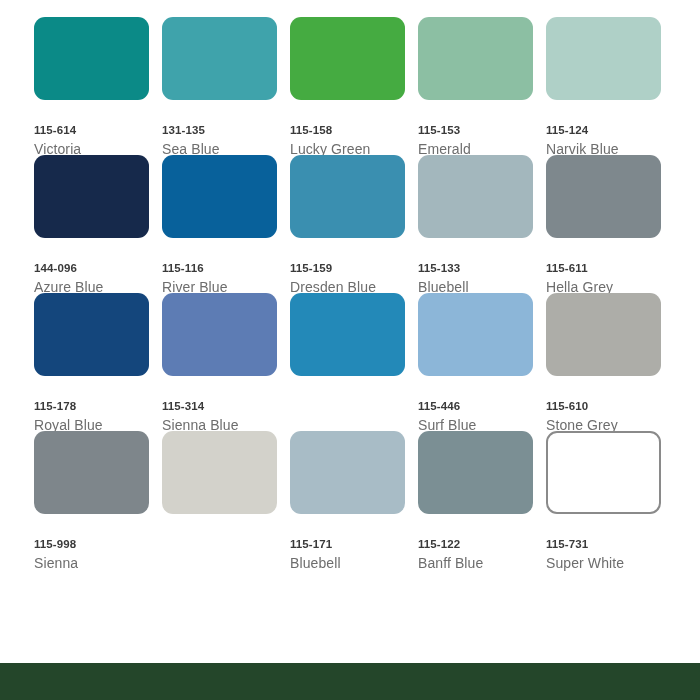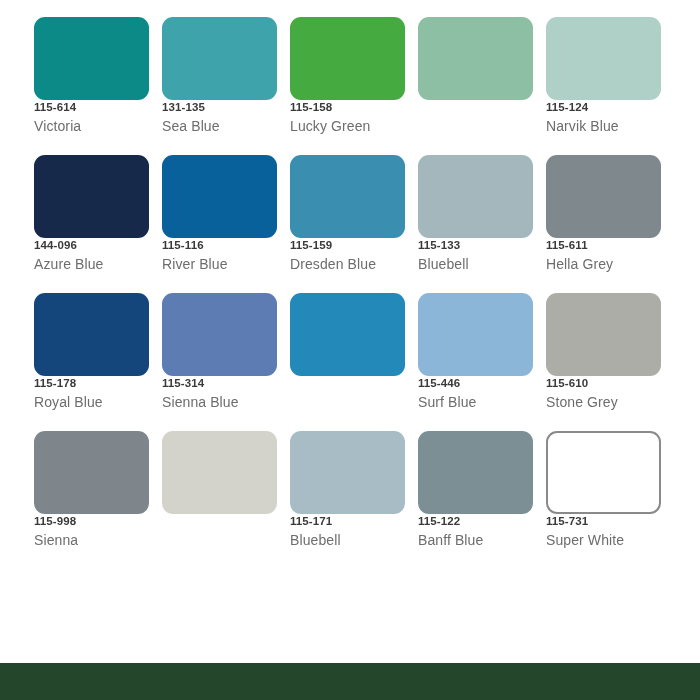--- a/index.html
+++ b/index.html
@@ -51,21 +51,21 @@
     border-radius: 11px;
     box-sizing: border-box;
     display: block;
   }
 
   .swatch-chip.outlined {
     border: 2px solid #8a8a8a;
   }
 
   .swatch-text {
-    padding-top: 2px;
+    padding-top: 25px;
     line-height: 1.0;
   }
 
   .swatch-code {
     font-size: 11.5px;
     font-weight: bold;
     color: #3a3a3a;
     letter-spacing: 0.1px;
     display: block;
     margin-bottom: 5px;
@@ -116,20 +116,24 @@
       </div>
       <div class="swatch-cell">
         <div class="swatch-chip" style="background: rgb(69, 171, 65);"></div>
         <div class="swatch-text">
           <span class="swatch-code">115-158</span>
           <span class="swatch-name">Lucky Green</span>
         </div>
       </div>
       <div class="swatch-cell">
         <div class="swatch-chip" style="background: rgb(140, 191, 163);"></div>
+        <div class="swatch-text">
+          <span class="swatch-code">115-153</span>
+          <span class="swatch-name">Emerald</span>
+        </div>
       </div>
       <div class="swatch-cell">
         <div class="swatch-chip" style="background: rgb(175, 208, 199);"></div>
         <div class="swatch-text">
           <span class="swatch-code">115-124</span>
           <span class="swatch-name">Narvik Blue</span>
         </div>
       </div>
       <div class="swatch-cell">
         <div class="swatch-chip" style="background: rgb(22, 41, 75);"></div>

